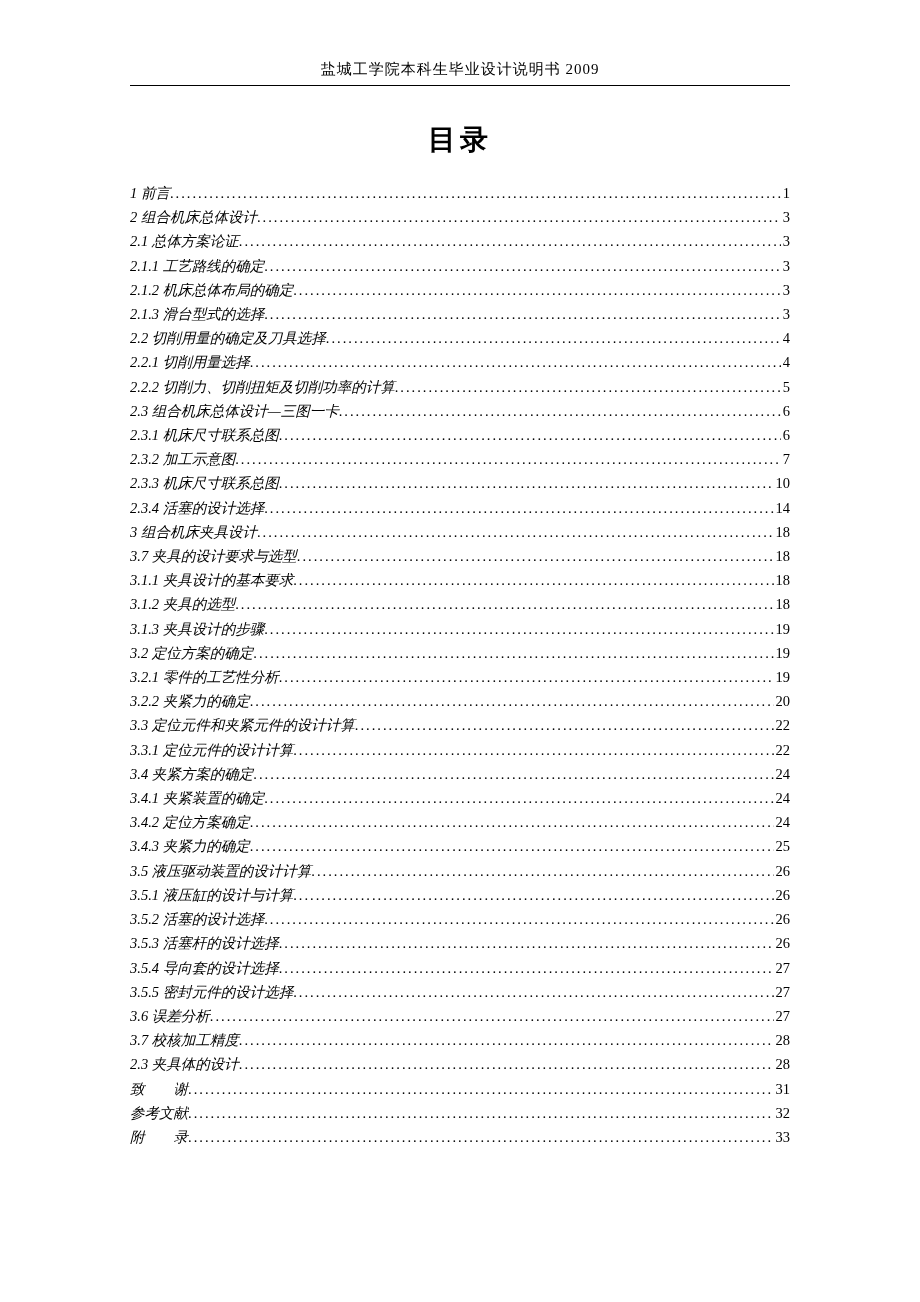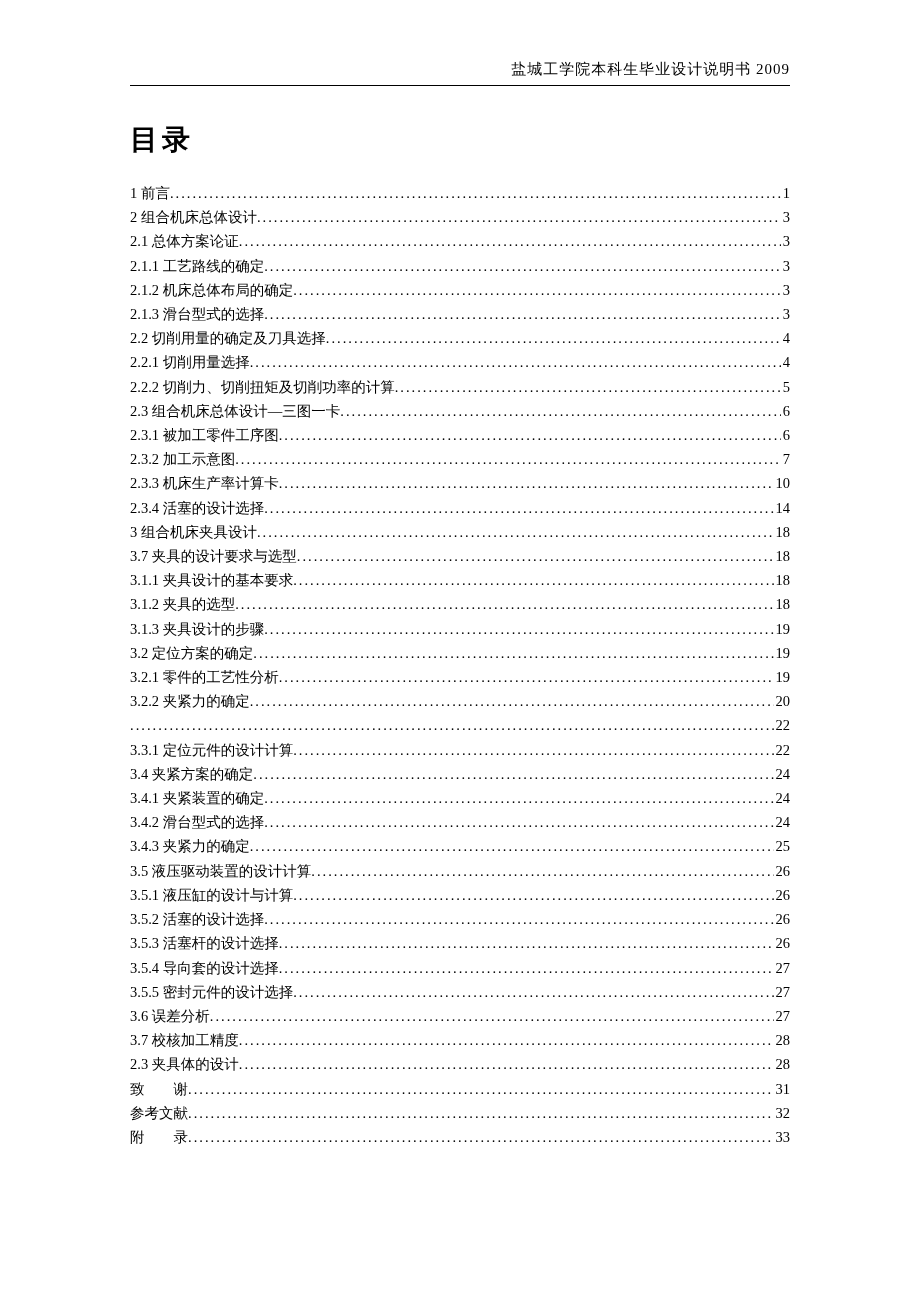--- a/index.html
+++ b/index.html
@@ -9,45 +9,46 @@
     }
     body {
       background: #ffffff;
       font-family: "SimSun", "宋体", serif;
       width: 920px;
       margin: 0 auto;
       padding: 60px 130px 80px 130px;
       color: #000;
     }
     .header {
-      text-align: right;
+      text-align: center;
       font-size: 15px;
       letter-spacing: 1px;
       padding-bottom: 6px;
       border-bottom: 1.5px solid #000;
       margin-bottom: 35px;
     }
     .title {
-      text-align: left;
+      text-align: center;
       font-size: 28px;
       font-weight: bold;
       letter-spacing: 4px;
       margin-bottom: 22px;
     }
     .toc {
       font-size: 14.5px;
     }
     .toc-row {
       display: flex;
       align-items: baseline;
       line-height: 1.67;
       white-space: nowrap;
     }
     .toc-label {
       flex: 0 0 auto;
+      font-style: italic;
     }
     .toc-dots {
       flex: 1 1 auto;
       overflow: hidden;
       letter-spacing: 2px;
       color: #000;
     }
     .toc-dots::after {
       content: ".................................................................................................................................";
     }
@@ -108,31 +109,31 @@
       <span class="toc-label">2.2.2 切削力、切削扭矩及切削功率的计算</span>
       <span class="toc-dots"></span>
       <span class="toc-page">5</span>
     </div>
     <div class="toc-row">
       <span class="toc-label">2.3 组合机床总体设计—三图一卡</span>
       <span class="toc-dots"></span>
       <span class="toc-page">6</span>
     </div>
     <div class="toc-row">
-      <span class="toc-label">2.3.1 被加工零件工序图</span>
+      <span class="toc-label">2.3.1 机床尺寸联系总图</span>
       <span class="toc-dots"></span>
       <span class="toc-page">6</span>
     </div>
     <div class="toc-row">
       <span class="toc-label">2.3.2 加工示意图</span>
       <span class="toc-dots"></span>
       <span class="toc-page">7</span>
     </div>
     <div class="toc-row">
-      <span class="toc-label">2.3.3 机床生产率计算卡</span>
+      <span class="toc-label">2.3.3 机床尺寸联系总图</span>
       <span class="toc-dots"></span>
       <span class="toc-page">10</span>
     </div>
     <div class="toc-row">
       <span class="toc-label">2.3.4 活塞的设计选择</span>
       <span class="toc-dots"></span>
       <span class="toc-page">14</span>
     </div>
     <div class="toc-row">
       <span class="toc-label">3 组合机床夹具设计</span>
@@ -168,40 +169,41 @@
       <span class="toc-label">3.2.1 零件的工艺性分析</span>
       <span class="toc-dots"></span>
       <span class="toc-page">19</span>
     </div>
     <div class="toc-row">
       <span class="toc-label">3.2.2 夹紧力的确定</span>
       <span class="toc-dots"></span>
       <span class="toc-page">20</span>
     </div>
     <div class="toc-row">
+      <span class="toc-label">3.3 定位元件和夹紧元件的设计计算</span>
       <span class="toc-dots"></span>
       <span class="toc-page">22</span>
     </div>
     <div class="toc-row">
       <span class="toc-label">3.3.1 定位元件的设计计算</span>
       <span class="toc-dots"></span>
       <span class="toc-page">22</span>
     </div>
     <div class="toc-row">
       <span class="toc-label">3.4 夹紧方案的确定</span>
       <span class="toc-dots"></span>
       <span class="toc-page">24</span>
     </div>
     <div class="toc-row">
       <span class="toc-label">3.4.1 夹紧装置的确定</span>
       <span class="toc-dots"></span>
       <span class="toc-page">24</span>
     </div>
     <div class="toc-row">
-      <span class="toc-label">3.4.2 滑台型式的选择</span>
+      <span class="toc-label">3.4.2 定位方案确定</span>
       <span class="toc-dots"></span>
       <span class="toc-page">24</span>
     </div>
     <div class="toc-row">
       <span class="toc-label">3.4.3 夹紧力的确定</span>
       <span class="toc-dots"></span>
       <span class="toc-page">25</span>
     </div>
     <div class="toc-row">
       <span class="toc-label">3.5 液压驱动装置的设计计算</span>

